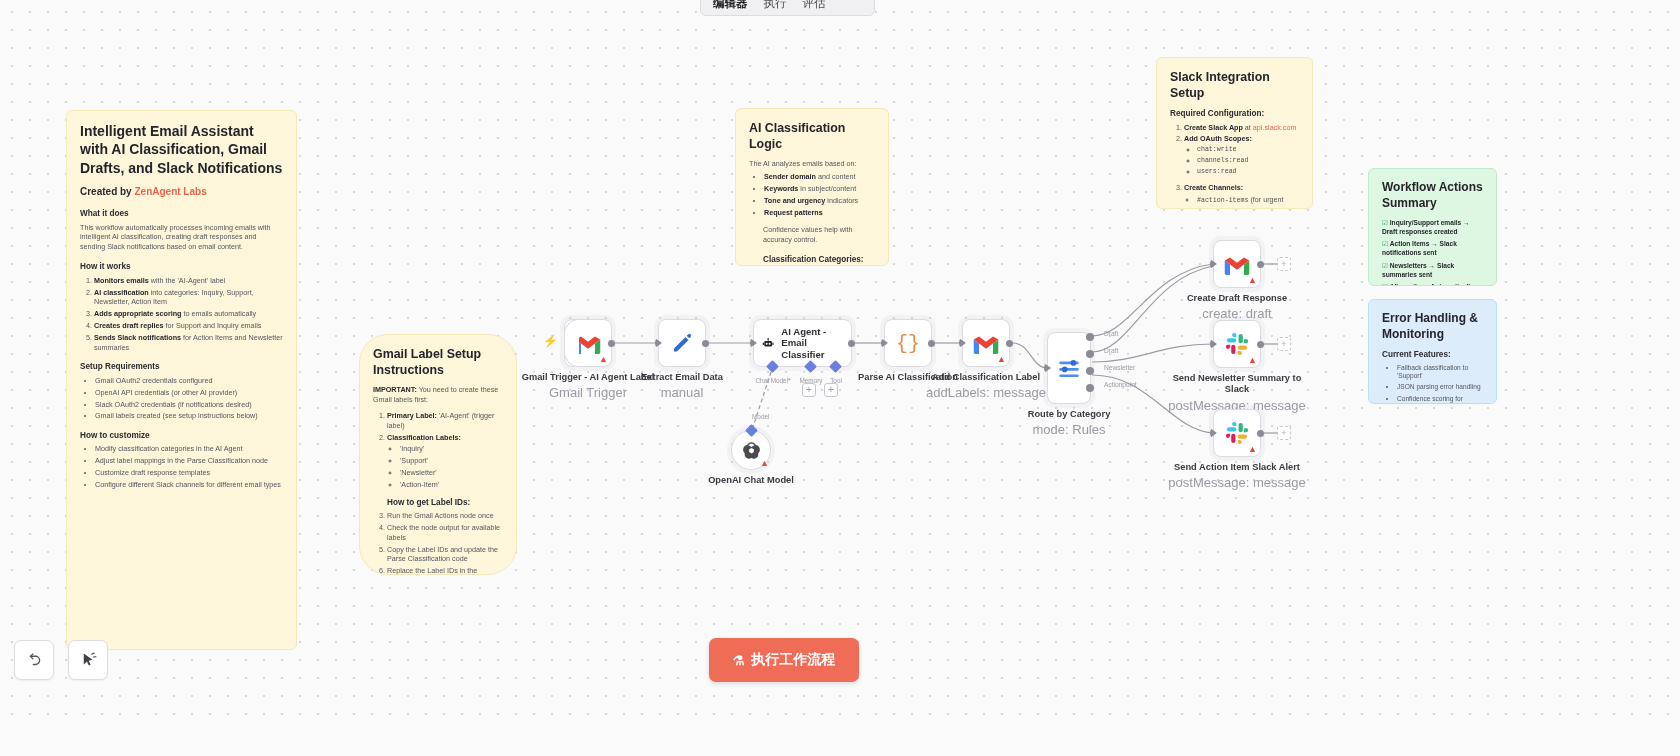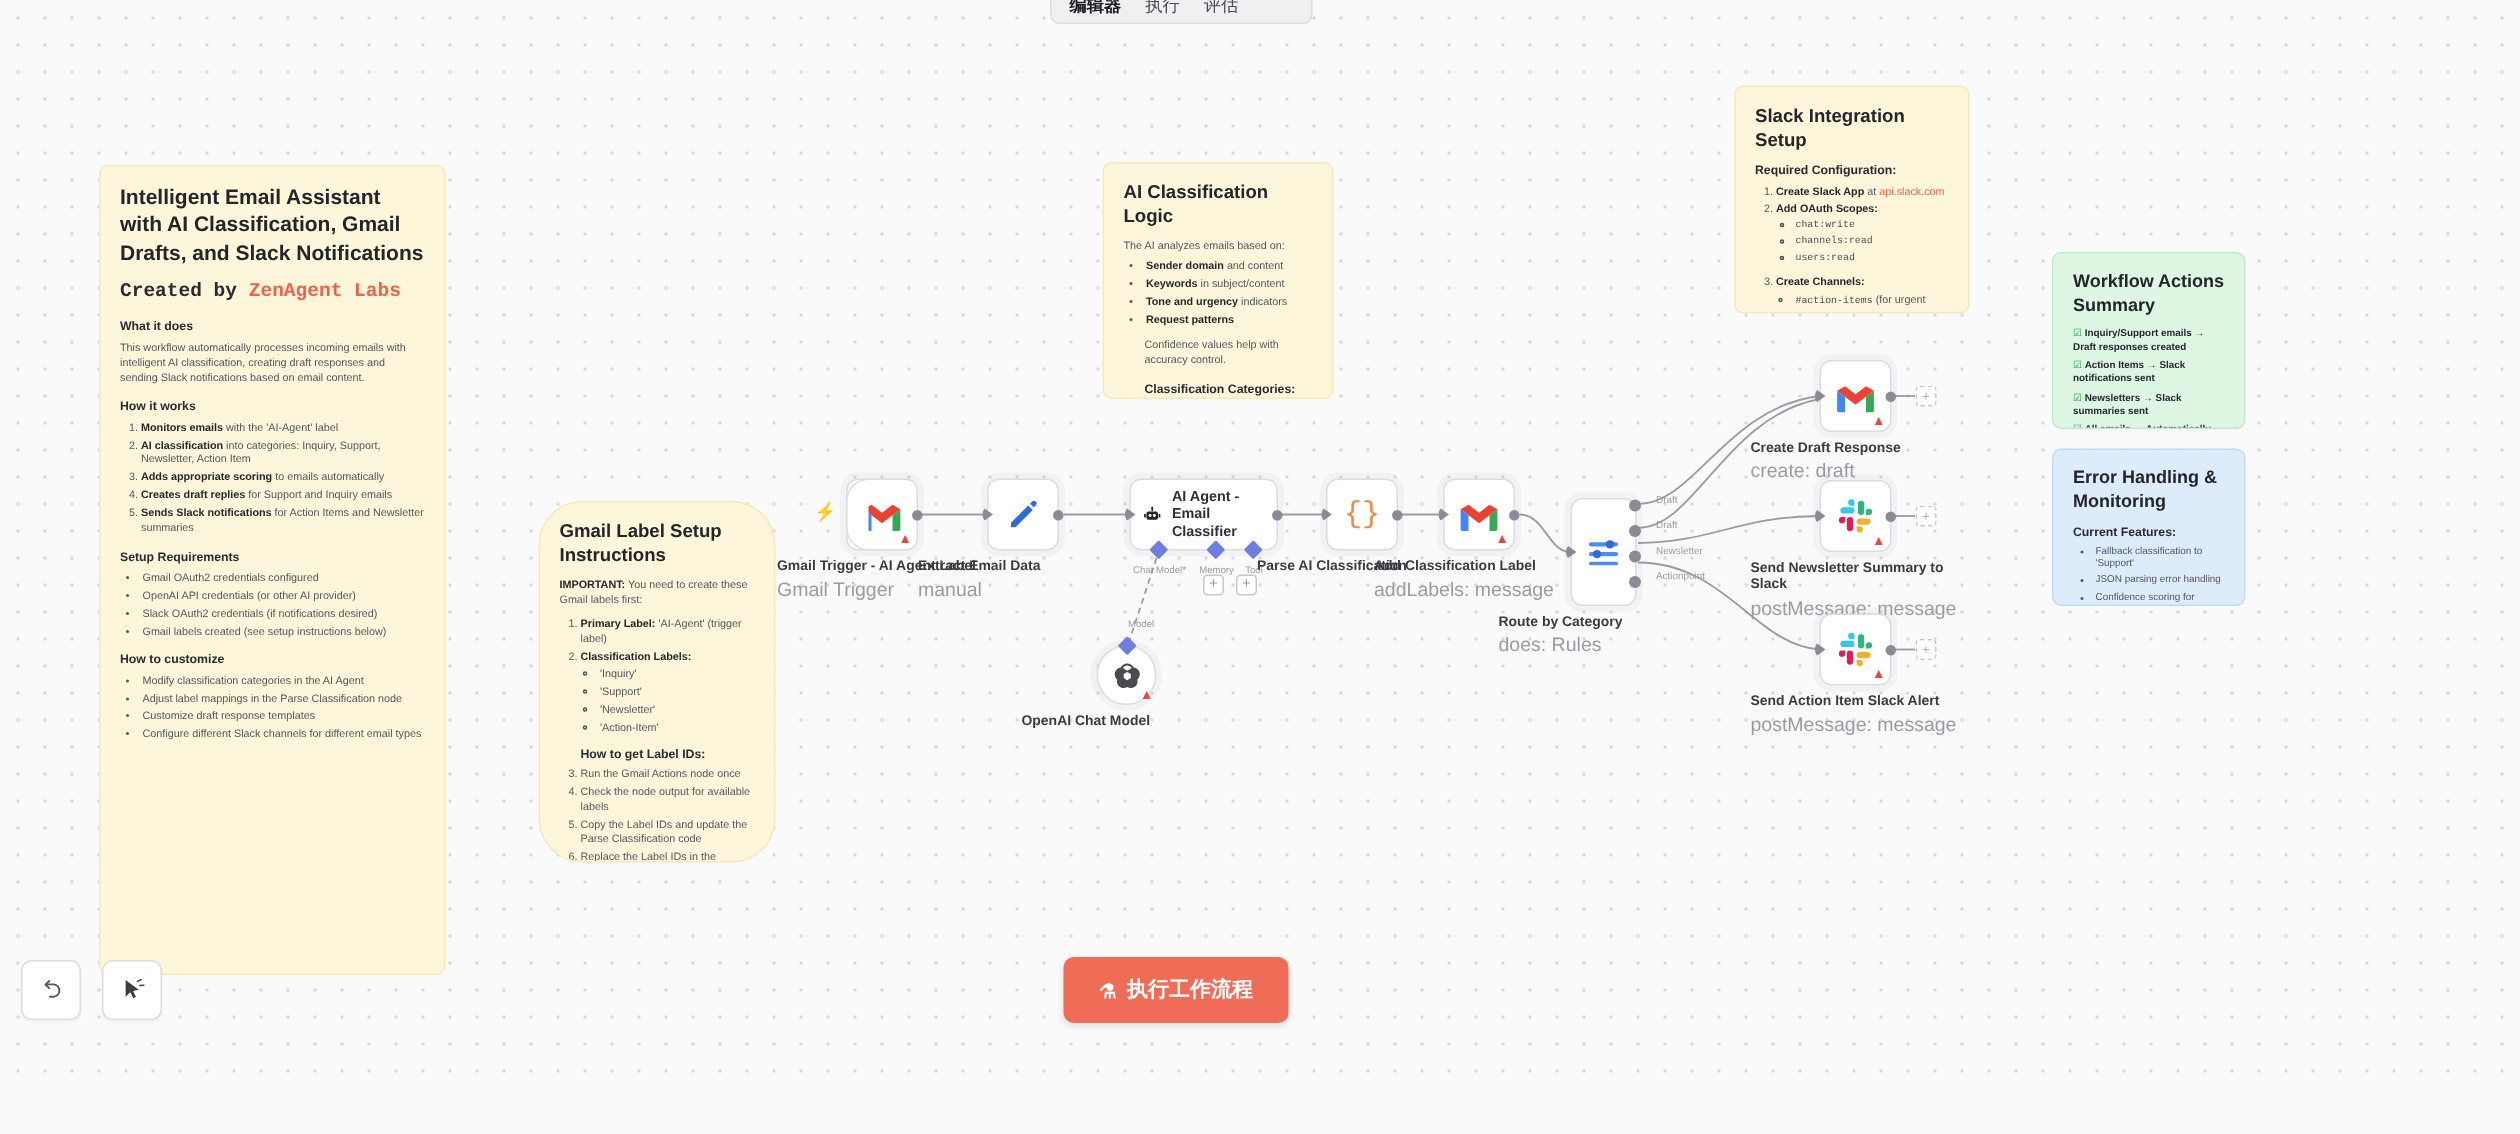--- a/index.html
+++ b/index.html
@@ -49,21 +49,21 @@
   .note.green  { background: #ddf7e3; border: 1px solid #bfe9ca; }
   .note.blue   { background: #ddecfb; border: 1px solid #c0dcf5; }
 
   .note h1 { font-size: 14.5px; font-weight: 700; color: #24242a; line-height: 1.32; margin-bottom: 8px; }
   .note h2 { font-size: 12.5px; font-weight: 700; color: #24242a; line-height: 1.3; margin-bottom: 7px; }
   .note h3 { font-size: 8.2px; font-weight: 700; color: #2a2a30; margin: 9px 0 3px 0; }
   .note h3.tight { margin-top: 7px; }
   .note p  { font-size: 7.2px; color: #55555d; margin-bottom: 3px; }
   .note p.ind { margin-left: 14px; }
   .note strong { color: #26262c; font-weight: 700; }
-  .note .byline { font-size: 13px; color: #2a2a30; font-weight: 700; margin-bottom: 4px; font-family: Liberation Mono, monospace; }
+  .note .byline { font-size: 10px; color: #2a2a30; font-weight: 700; margin-bottom: 4px; }
   .note .byline em { font-style: normal; color: #e8644a; font-weight: 700; }
   .note a { color: #e8644a; text-decoration: none; }
   .note ul, .note ol { font-size: 7.2px; color: #55555d; margin: 0 0 2px 0; padding-left: 15px; }
   .note ol { padding-left: 14px; }
   .note li { margin-bottom: 2.2px; line-height: 1.35; }
   .note ul ul, .note ol ul { margin-top: 2px; padding-left: 13px; list-style: circle; }
   .note code, .note .mono {
     font-family: "Liberation Mono", monospace;
     font-size: 6.6px; color: #4c4c55;
   }
@@ -93,21 +93,21 @@
   .node.wide { width: 96px; height: 48px; justify-content: flex-start; padding-left: 8px; gap: 7px; }
   .node.tall { width: 44px; height: 72px; }
   .node.trigger { border-radius: 8px 8px 8px 8px; }
   .node.trigger::before {
     content: ""; position: absolute; left: -1px; top: -1px; bottom: -1px; width: 14px;
     border-radius: 24px 0 0 24px; border: 1px solid #dbdbe0; border-right: none;
     background: #fff;
   }
   .node-label {
     position: absolute;
-    text-align: left;
+    text-align: center;
     font-size: 9.3px; font-weight: 700; color: #3a3a42;
     line-height: 1.22;
     width: 140px; left: 50%; transform: translateX(-50%);
     top: 100%; margin-top: 6px;
     pointer-events: none;
   }
   .node-sub {
     display: block;
     font-size: 13px; font-weight: 400; color: #9a9aa4; margin-top: 2px;
   }
@@ -421,21 +421,21 @@
         <span class="dot"></span>
           <span class="olbl">Newsletter</span>
       </div>
       <div class="out-item" style="top:55px">
         <span class="dot"></span>
           <span class="olbl">Actionpoint</span>
       </div>
     </div>
     <div class="node-label">
       <span>Route by Category</span>
-      <span class="node-sub">does: Rules</span>
+      <span class="node-sub">mode: Rules</span>
     </div>
   </div>
 
   <div class="node sq" id="n-draft" style="left:1213px; top:240px;">
     <svg class="gmail-ico" viewBox="0 0 48 36">
       <path d="M3 33V11l9 7v18H6a3 3 0 0 1-3-3z" fill="#4285f4"></path>
       <path d="M36 36V18l9-7v22a3 3 0 0 1-3 3h-6z" fill="#34a853"></path>
       <path d="M3 11l9 7 12 9 12-9 9-7-9-5-12 9-12-9z" fill="#ea4335"></path>
     </svg>
     <span class="warn">▲</span>

